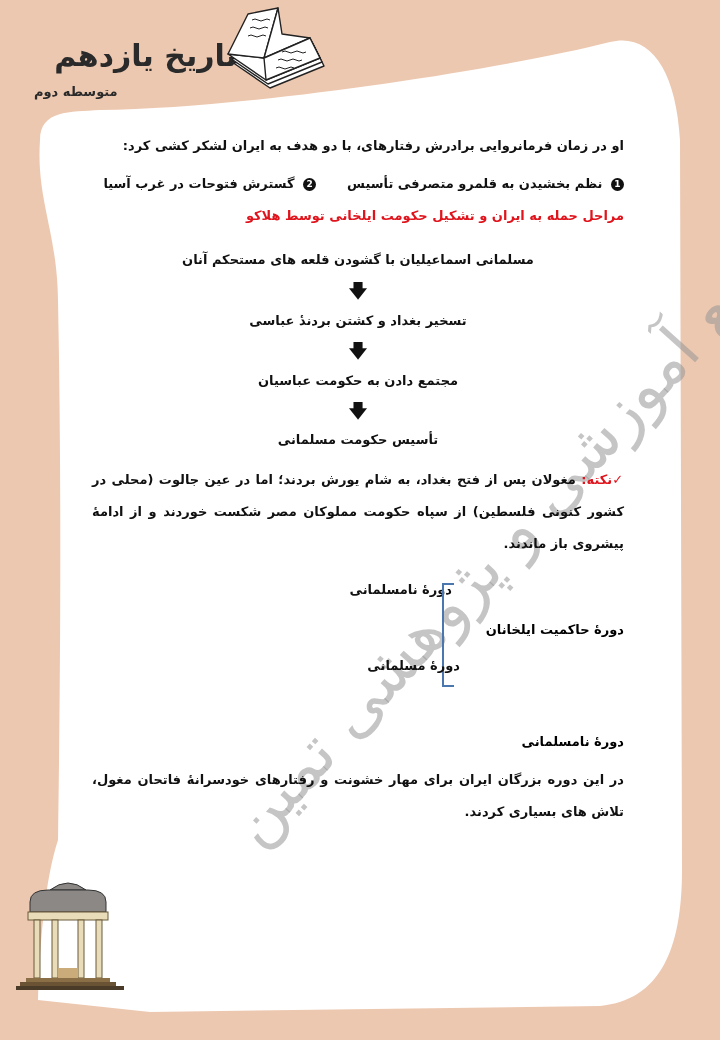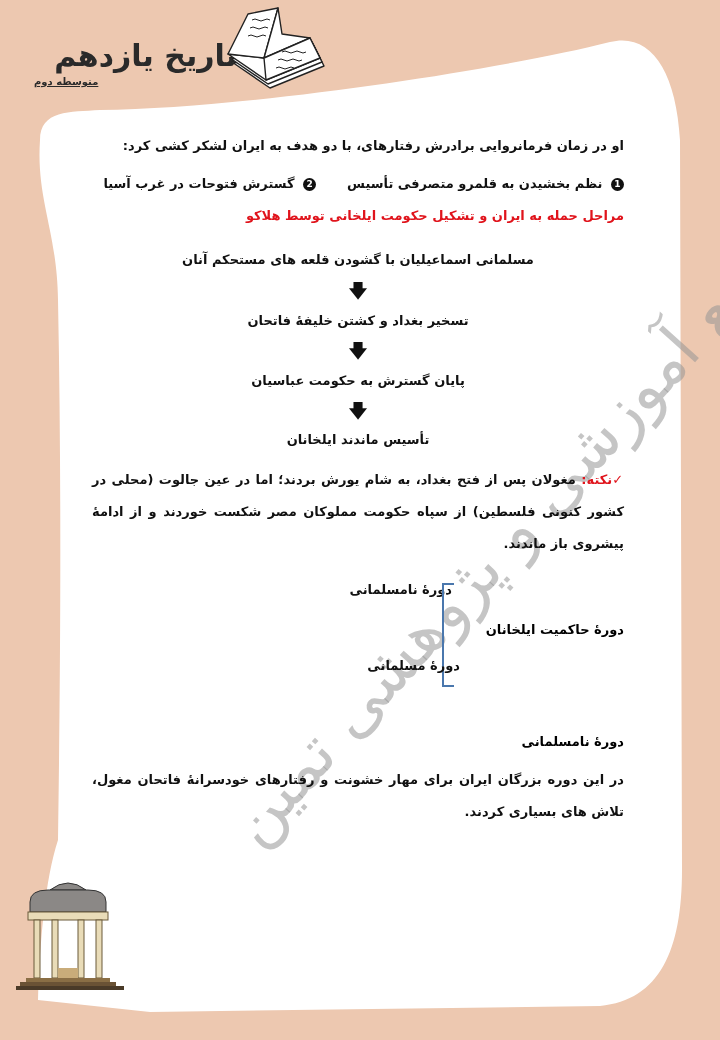--- a/index.html
+++ b/index.html
@@ -11,22 +11,22 @@
   }
   .page-bg { position: absolute; left: 0; top: 0; width: 720px; height: 1040px; }
   .header-logo { position: absolute; left: 22px; top: 38px; width: 215px; height: 70px; }
   .logo-title {
     position: absolute; right: 0; top: 0;
     font-family: "DejaVu Sans", sans-serif; font-weight: bold;
     font-size: 30px; color: #2a2a2a; direction: rtl; white-space: nowrap;
     letter-spacing: -1px;
   }
   .logo-sub {
-    position: absolute; left: 12px; top: 38px;
-    font-size: 10px; font-weight: bold; color: #2a2a2a; direction: rtl; text-decoration: underline;
+    position: absolute; left: 12px; top: 46px;
+    font-size: 13px; font-weight: bold; color: #2a2a2a; direction: rtl;
   }
   .book-icon { position: absolute; left: 220px; top: 4px; width: 110px; height: 108px; }
   .pavilion-icon { position: absolute; left: 8px; top: 872px; width: 120px; height: 122px; }
 
   .content {
     position: absolute; left: 92px; top: 130px; width: 532px;
     direction: rtl; color: #111;
     font-family: "DejaVu Sans", sans-serif; font-size: 13px; font-weight: bold;
   }
   .line { position: absolute; right: 0; width: 532px; white-space: nowrap; }
@@ -109,25 +109,25 @@
     <span>نظم بخشیدن به قلمرو متصرفی تأسیس</span>
     <span style="display:inline-block;width:22px;"></span>
     <span class="badge">2</span>
     <span>گسترش فتوحات در غرب آسیا</span>
   </div>
 
   <div class="line red" style="top:78px;">مراحل حمله به ایران و تشکیل حکومت ایلخانی توسط هلاکو</div>
 
   <div class="line center" style="top:122px; padding-right:0;">مسلمانی اسماعیلیان با گشودن قلعه های مستحکم آنان</div>
   <div class="line center arrow" style="top:152px;">🡇</div>
-  <div class="line center" style="top:183px;">تسخیر بغداد و کشتن خلیفهٔ فاتحان</div>
+  <div class="line center" style="top:183px;">تسخیر بغداد و کشتن بردندٔ عباسی</div>
   <div class="line center arrow" style="top:212px;">🡇</div>
-  <div class="line center" style="top:243px;">پایان گسترش به حکومت عباسیان</div>
+  <div class="line center" style="top:243px;">مجتمع دادن به حکومت عباسیان</div>
   <div class="line center arrow" style="top:272px;">🡇</div>
-  <div class="line center" style="top:302px;">تأسیس ماندند ایلخانان</div>
+  <div class="line center" style="top:302px;">تأسیس حکومت مسلمانی</div>
 
   <div class="line justify" style="top:334px;">
     <span class="red">✓</span><span class="red">نکته:</span>
     <span>مغولان پس از فتح بغداد، به شام یورش بردند؛ اما در عین جالوت (محلی در کشور کنونی فلسطین) از سپاه حکومت مملوکان مصر شکست خوردند و از ادامهٔ پیشروی باز ماندند.</span>
   </div>
 
   <div class="line" style="top:452px; right:172px; width:auto;">دورهٔ نامسلمانی</div>
   <div class="bracket" style="top:453px; right:170px; height:100px; transform:scaleX(-1);"></div>
   <div class="line pink" style="top:492px;">دورهٔ حاکمیت ایلخانان</div>
   <div class="line" style="top:528px; right:164px; width:auto;">دورهٔ مسلمانی</div>

